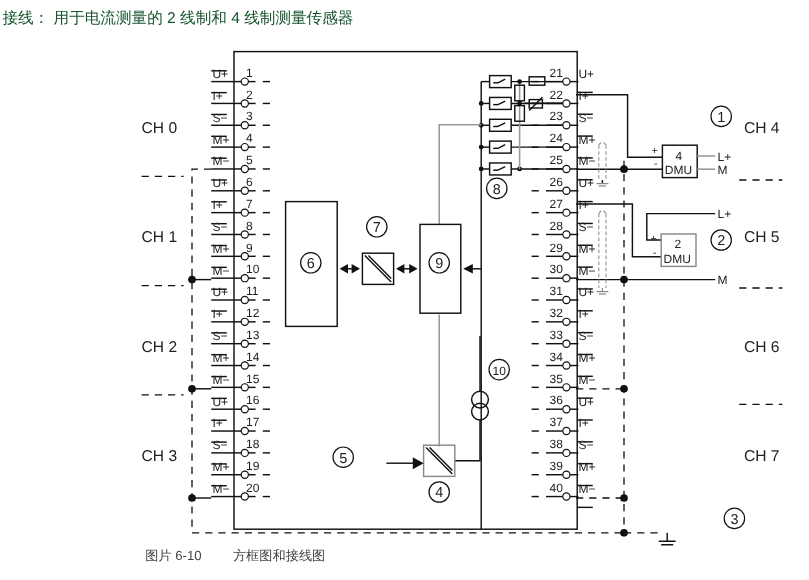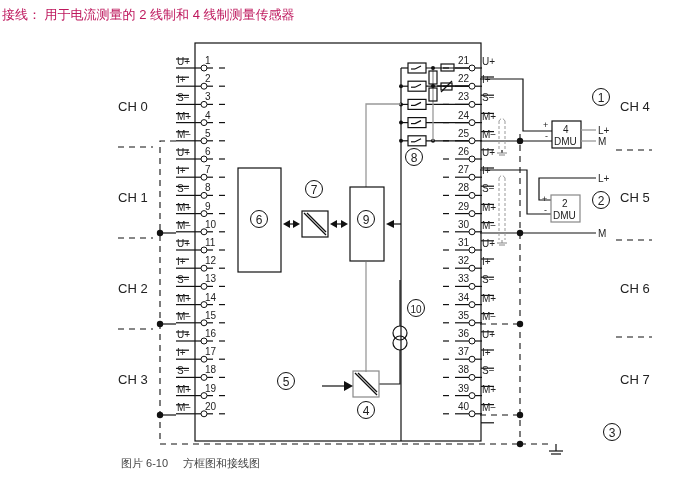--- a/index.html
+++ b/index.html
@@ -1,19 +1,19 @@
 <!DOCTYPE html>
 <html><head>
 <meta charset="utf-8">
 <style>
   html, body { margin:0; padding:0; background:#ffffff; }
   body { width:674px; height:483px; position:relative; overflow:hidden; font-family:"Liberation Sans", "DejaVu Sans", sans-serif; }
-  #page-title { position:absolute; left:2px; top:6px; font-size:13px; color:#be185d; white-space:nowrap; }
+  #page-title { position:absolute; left:2px; top:6px; font-size:13px; color:#14532d; white-space:nowrap; }
   #caption { position:absolute; left:121px; top:456px; font-size:11px; color:#444; white-space:nowrap; }
-  #caption .cap-text { margin-left:15px; }
+  #caption .cap-text { margin-left:26px; }
   svg { position:absolute; left:0; top:0; }
   svg text { font-family:"Liberation Sans", "DejaVu Sans", sans-serif; fill:#222; }
   .ln { stroke:#111; stroke-width:1.2; fill:none; }
   .gr { stroke:#999; stroke-width:1.3; fill:none; }
   .ds { stroke:#111; stroke-width:1.1; fill:none; stroke-dasharray:6,5; }
   .dsg { stroke:#999; stroke-width:1; fill:none; stroke-dasharray:3,2; }
 </style>
 </head>
 <body>
 

